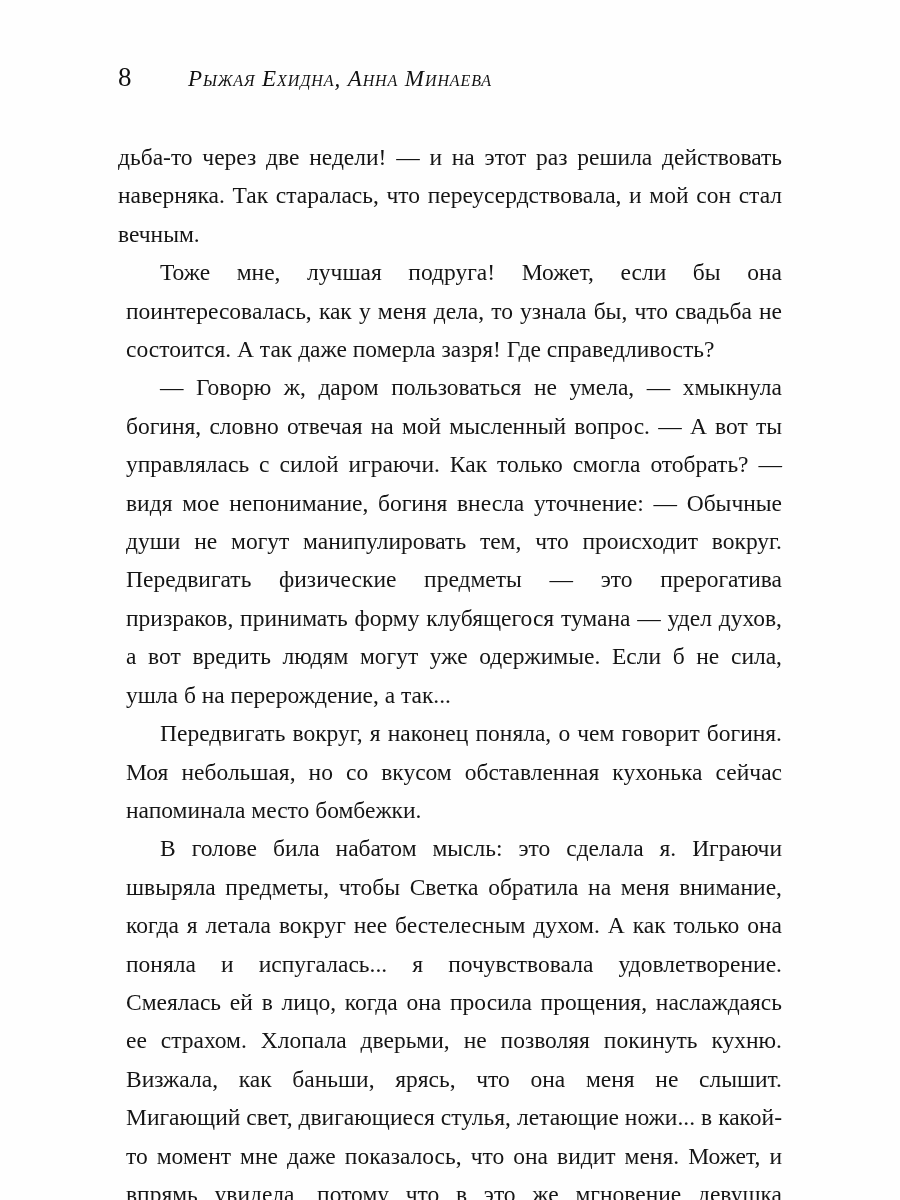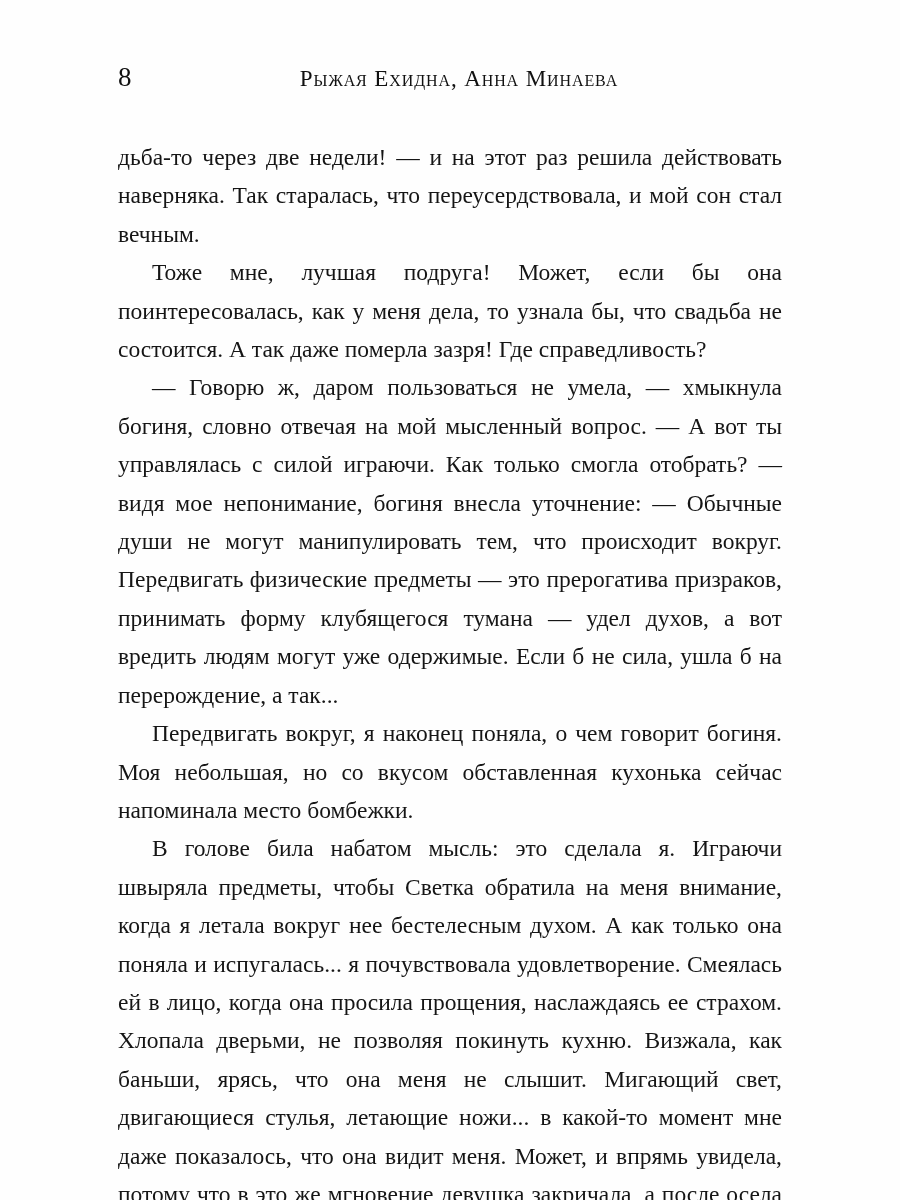--- a/index.html
+++ b/index.html
@@ -30,42 +30,44 @@
   }
   .folio {
     font-size: 27px;
     letter-spacing: 0.5px;
     color: #111;
     width: 70px;
     flex: 0 0 auto;
   }
   .head-title {
     flex: 1 1 auto;
-    text-align: center;
+    text-align: left;
     font-size: 23px;
     font-variant: small-caps;
     letter-spacing: 0.9px;
     color: #111;
     padding-right: 52px;
     white-space: nowrap;
+    font-style: italic;
   }
   .body-text {
     font-size: 23.5px;
     line-height: 38.4px;
     text-align: justify;
     text-justify: inter-word;
     color: #151515;
     hyphens: manual;
   }
   .body-text p {
     margin: 0;
     text-indent: 0;
   }
   .body-text p.indent {
     text-indent: 34px;
+    margin-left: 8px;
   }
   .body-text p.cont {
     text-indent: 0;
   }
 </style>
 </head>
 <body>
 
 <div class="page">
 

